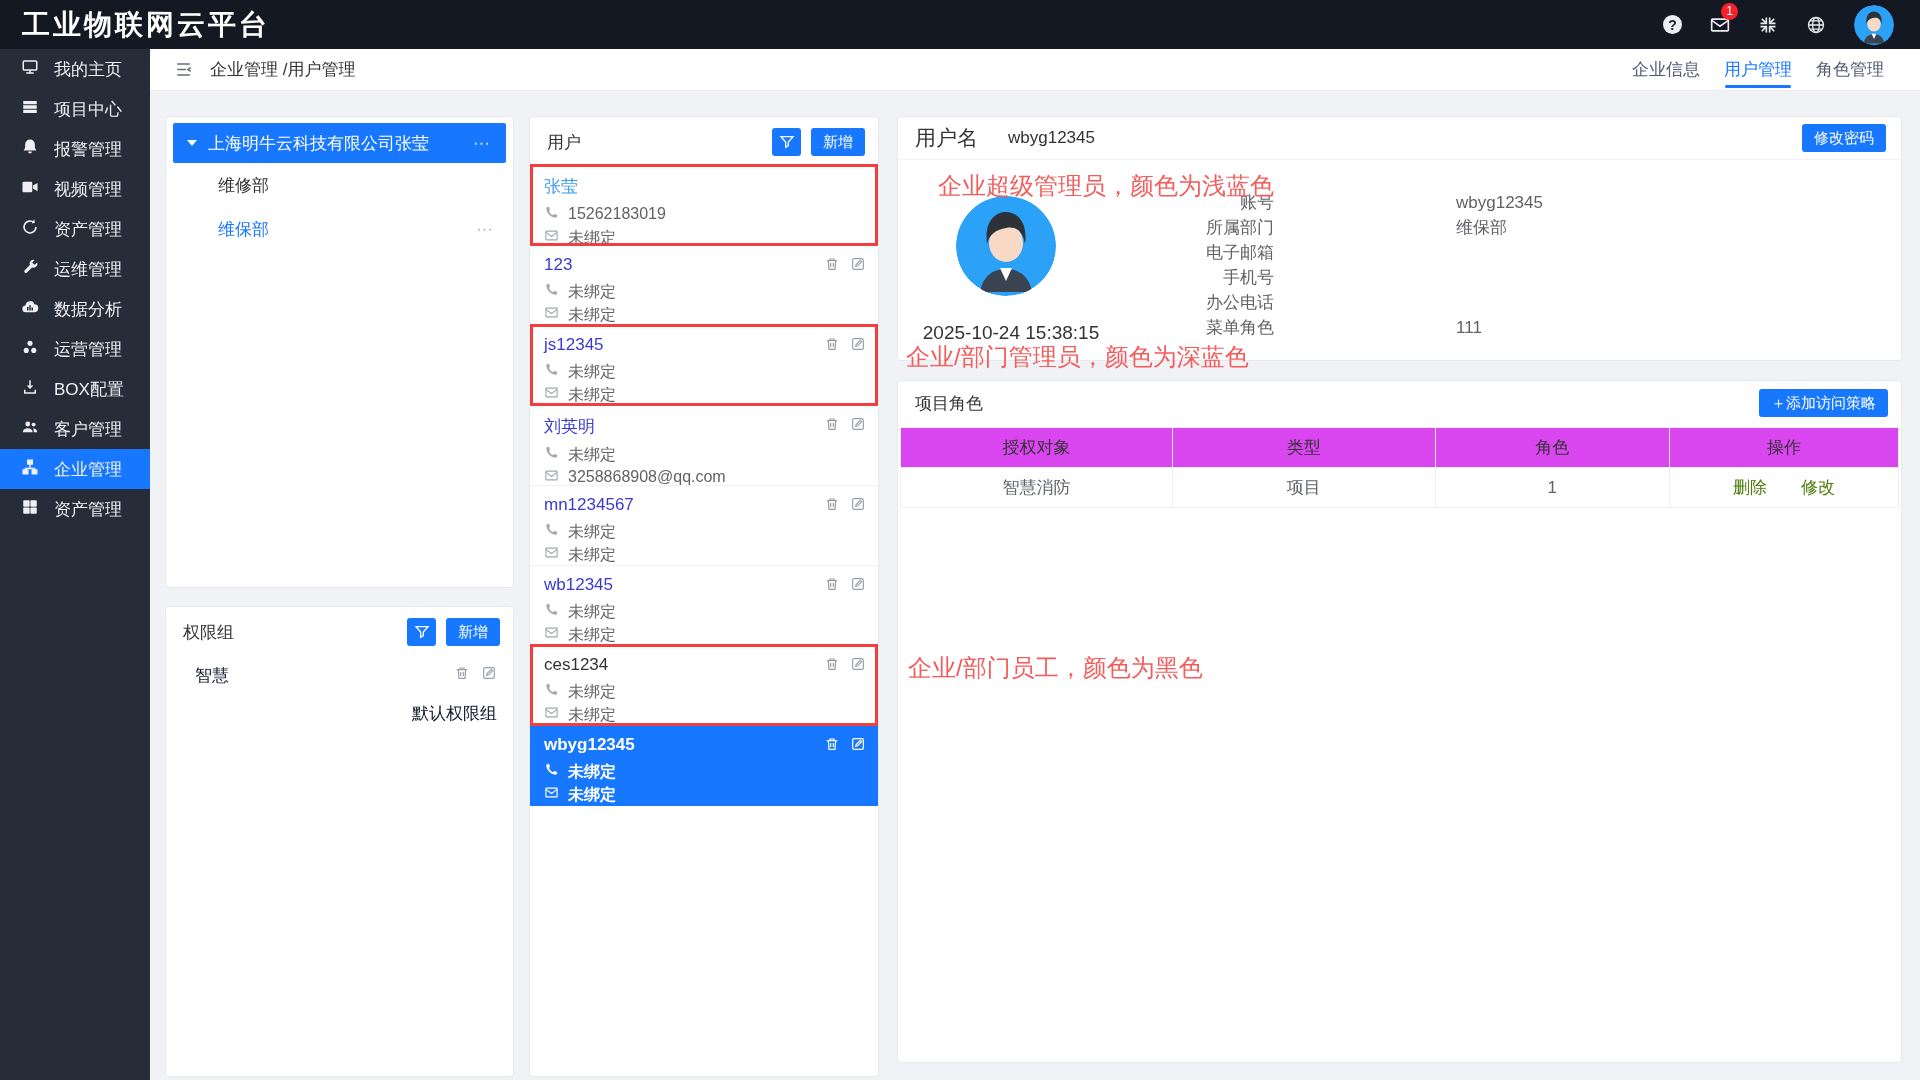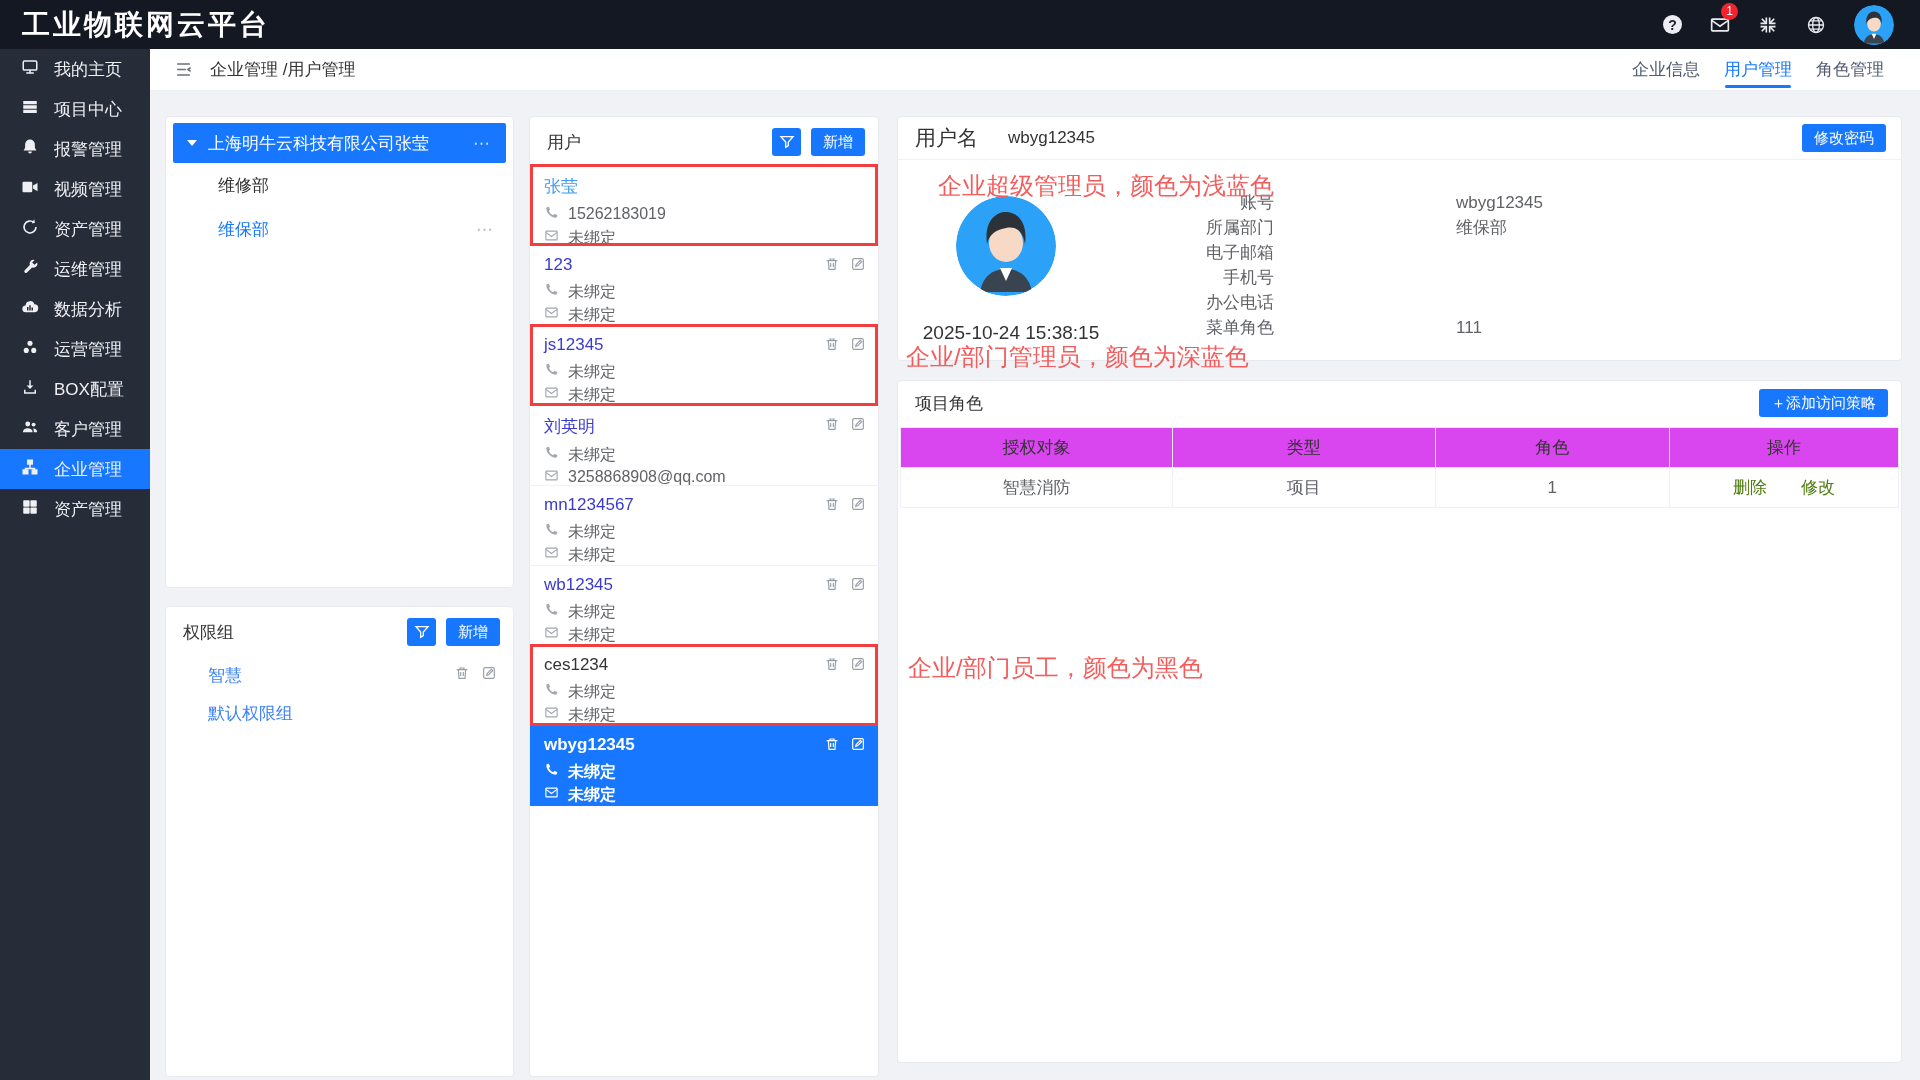--- a/index.html
+++ b/index.html
@@ -58,21 +58,21 @@
              align-items:center;padding:0 14px;color:#fff;font-size:17px;cursor:pointer;}
   .caret{width:0;height:0;border-left:5px solid transparent;border-right:5px solid transparent;
          border-top:6px solid #fff;margin-right:11px;flex:none;}
   .more{margin-left:auto;letter-spacing:2px;cursor:pointer;}
   .tree-root .more{color:rgba(255,255,255,.78);}
   .tree-child{height:44px;display:flex;align-items:center;padding:0 18px 0 52px;
               font-size:17px;color:#333;cursor:pointer;}
   .tree-child.blue{color:#1778ff;}
   .tree-child .more{color:#b6bac2;}
   
-  .perm-item{height:38px;display:flex;align-items:center;padding:0 16px 0 42px;font-size:17px;color:#3b82f6;cursor:pointer;}
+  .perm-item{height:38px;display:flex;align-items:center;padding:0 16px 0 29px;font-size:17px;color:#0f172a;cursor:pointer;justify-content:flex-end;}
   .perm-item .acts{margin-left:auto;display:flex;gap:11px;color:#9aa0a8;}
   .acts svg{width:16px;height:16px;cursor:pointer;}
   
   .user-item{position:relative;height:80px;box-sizing:border-box;padding:9px 14px 0;
              border-bottom:1px solid #f1f2f5;cursor:pointer;}
   .uname{font-size:17px;margin-bottom:7px;display:block;}
   .u-super{color:#3e9bf0;}.u-admin{color:#3a3ad2;}.u-emp{color:#333;}
   .uline{display:flex;align-items:flex-start;gap:9px;color:#606266;font-size:16px;height:23px;}
   .uline svg{width:15px;height:15px;color:#a2a7af;flex:none;}
   .user-item .acts{position:absolute;top:10px;right:12px;display:flex;gap:10px;color:#9aa0a8;}

